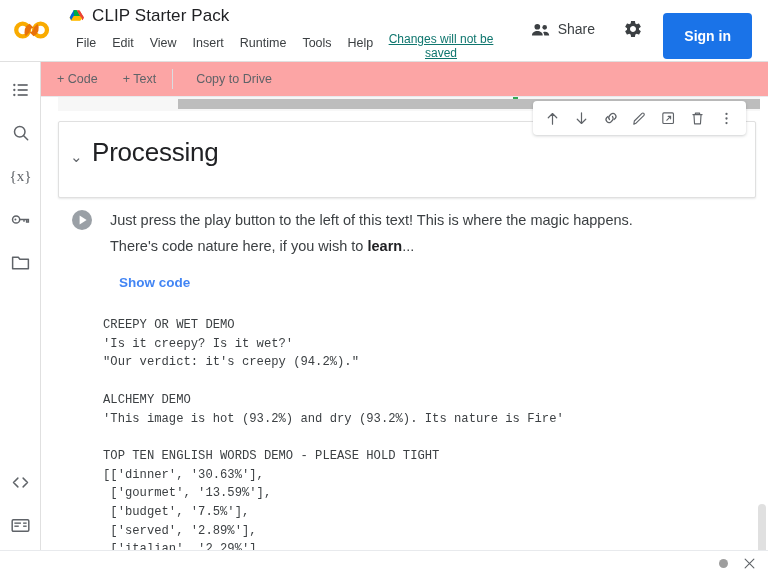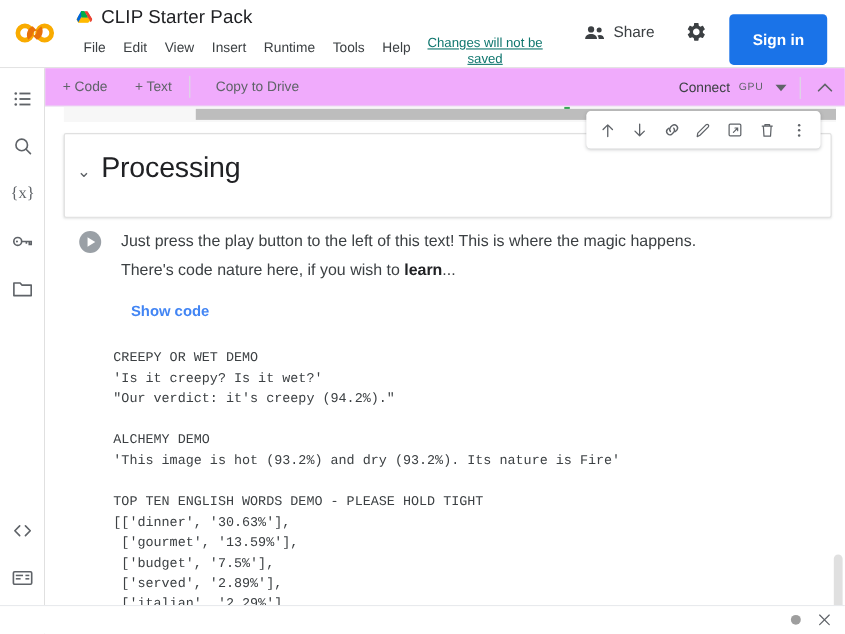--- a/index.html
+++ b/index.html
@@ -65,21 +65,21 @@
     border: none; border-radius: 4px;
     font-size: 14px; font-weight: bold;
     font-family: "Liberation Sans", sans-serif;
     cursor: pointer;
     display: flex; align-items: center;
   }
 
   
   .toolbar {
     position: absolute; top: 62px; left: 41px; right: 0; height: 35px;
-    background: #f0abfc;
+    background: #fca5a5;
     display: flex; align-items: center;
     border-bottom: 1px solid #e8eaed;
   }
   .tb-btn {
     font-size: 12.5px; color: #5f6368;
     padding: 4px 9px; margin-left: 7px;
     cursor: pointer; border-radius: 4px;
     display: flex; align-items: center; gap: 4px;
     white-space: nowrap;
   }
@@ -289,31 +289,20 @@
 
   <button class="signin-btn">Sign in</button>
 </div>
 
 <div class="toolbar">
   <div class="tb-btn">+ Code</div>
   <div class="tb-btn">+ Text</div>
   <div class="tb-sep"></div>
   <div class="tb-btn">Copy to Drive</div>
 
-  <div class="tb-right">
-    <span class="connect-label">Connect</span>
-    <span class="gpu-badge">GPU</span>
-    <div class="caret-down"></div>
-    <div class="tb-sep2"></div>
-    <div style="cursor:pointer;display:flex;align-items:center;">
-      <svg width="20" height="20" viewBox="0 0 24 24">
-        <path d="M5 15 L12 8 L19 15" stroke="#5f6368" stroke-width="1.8" fill="none" stroke-linecap="round"></path>
-      </svg>
-    </div>
-  </div>
 </div>
 
 <div class="sidebar">
   <div class="sb-icon" style="top:8px">
     <svg width="20" height="20" viewBox="0 0 24 24">
       <circle cx="4" cy="6" r="1.4" fill="#5f6368"></circle>
         <rect x="8" y="5" width="12" height="2" fill="#5f6368"></rect>
       <circle cx="4" cy="12" r="1.4" fill="#5f6368"></circle>
         <rect x="8" y="11" width="12" height="2" fill="#5f6368"></rect>
       <circle cx="4" cy="18" r="1.4" fill="#5f6368"></circle>

